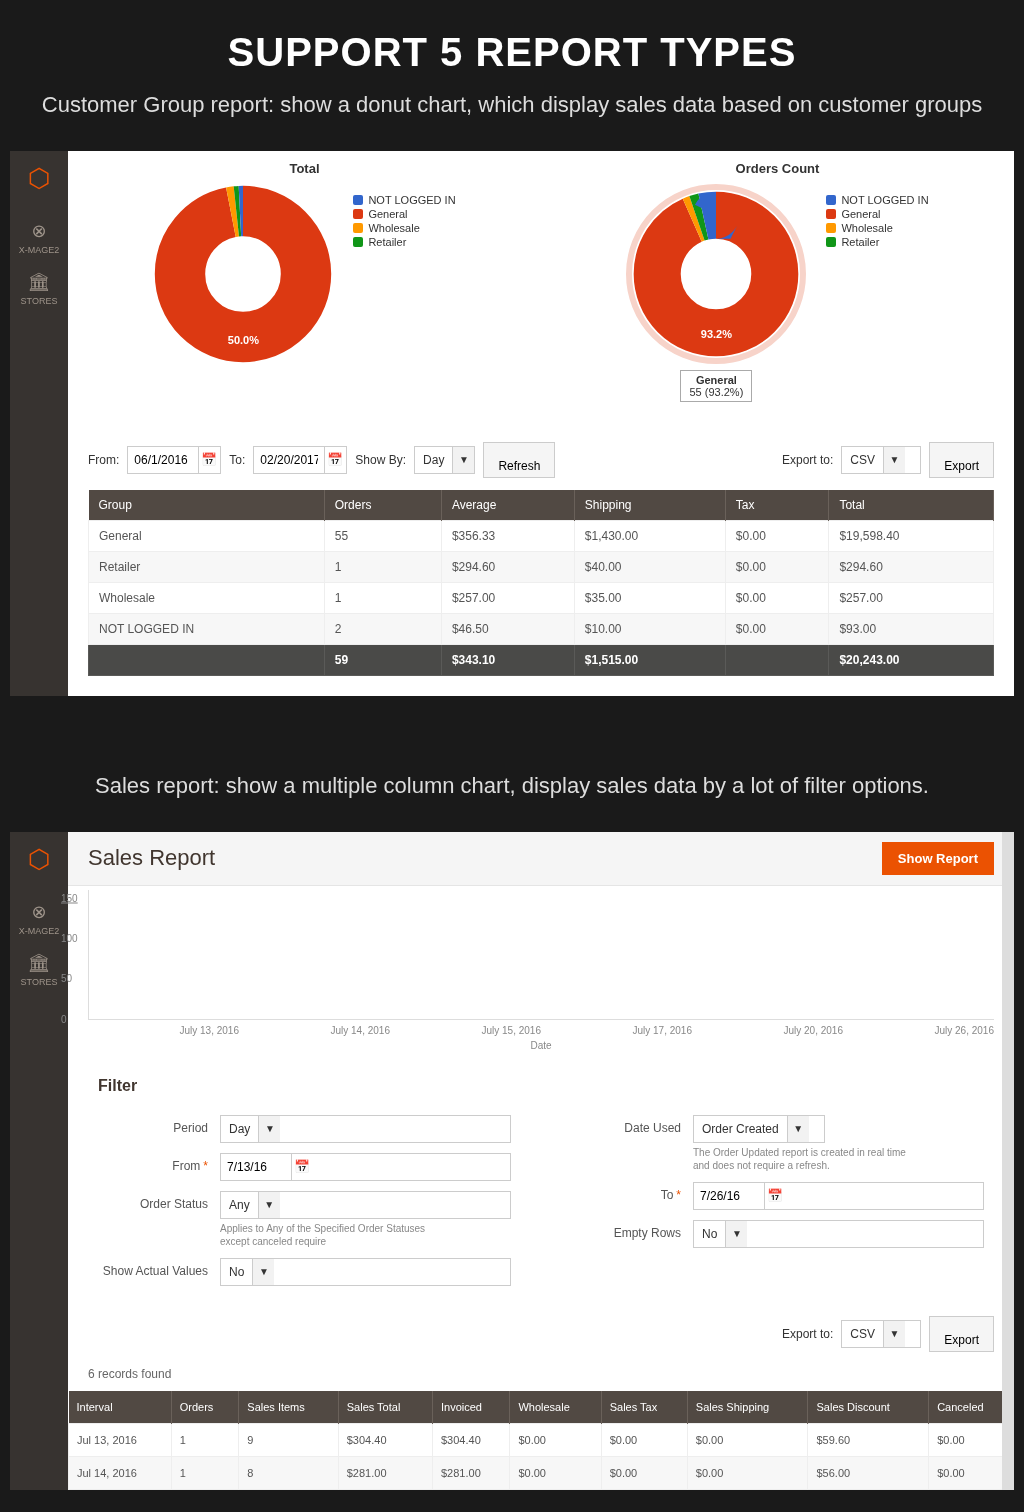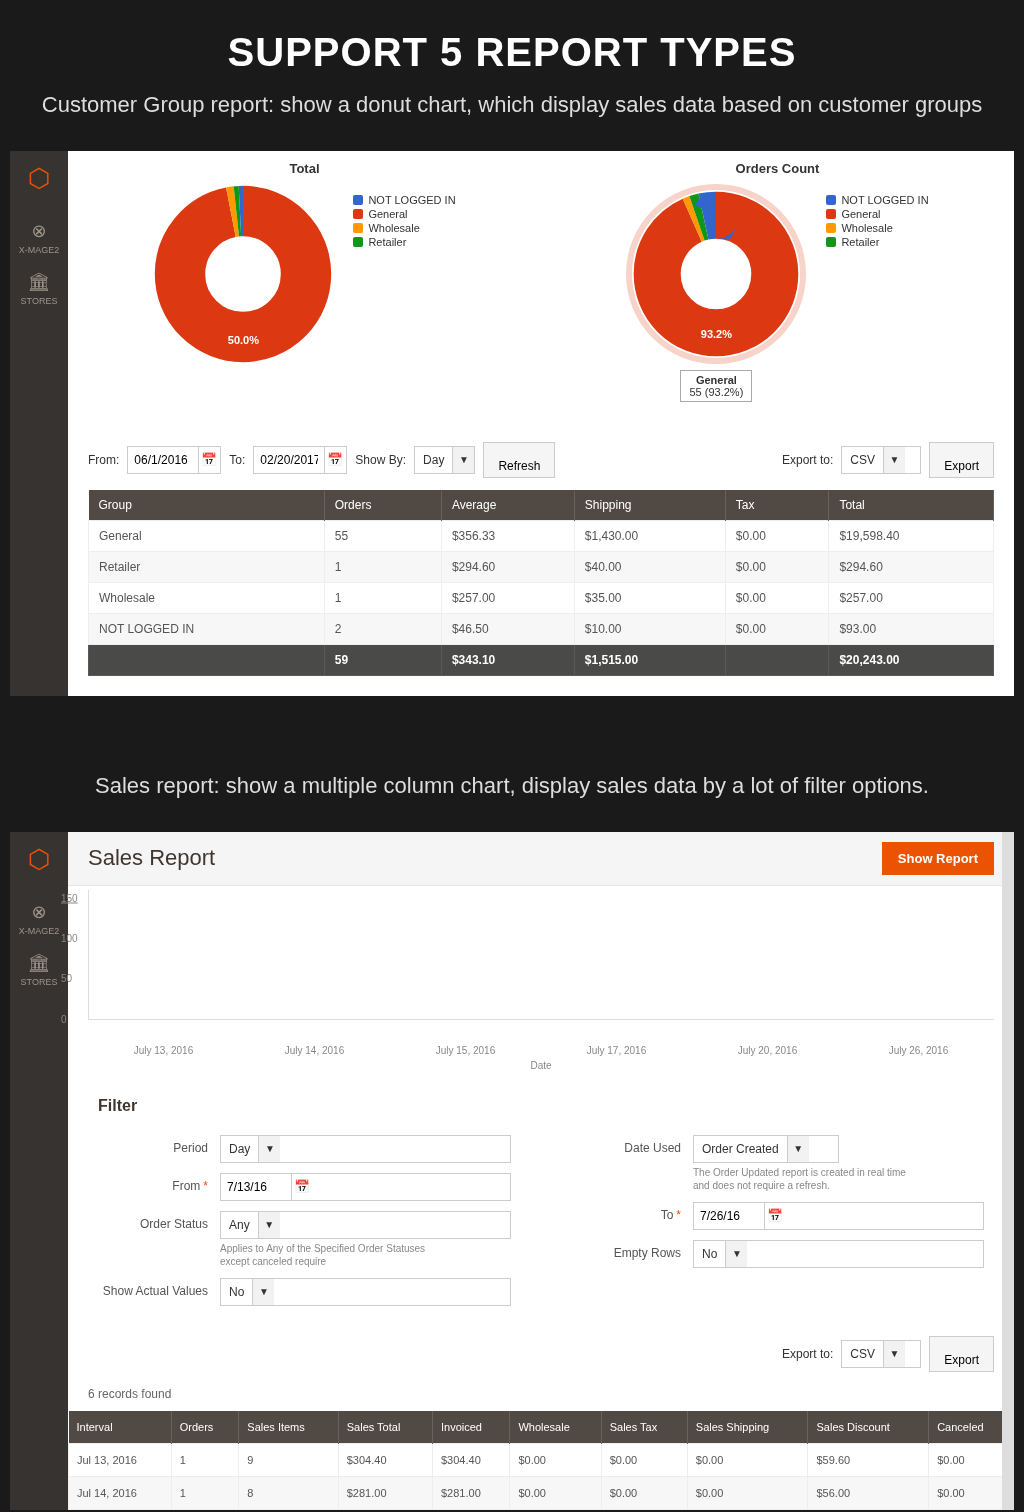--- a/index.html
+++ b/index.html
@@ -42,21 +42,21 @@
 .section2 { margin-top:30px; }
 .app2-header { display:flex; align-items:center; padding:10px 20px; background:#f5f5f5; border-bottom:1px solid #e5e5e5; }
 .app2-header h2 { font-size:22px; font-weight:normal; color:#41362f; }
 .show-report { margin-left:auto; background:#eb5202; color:#fff; border:none; padding:9px 16px; font-size:13px; font-weight:bold; cursor:pointer; }
 .barchart { padding:4px 20px 6px; }
 .bars-area { position:relative; height:130px; display:flex; align-items:flex-end; border-bottom:1px solid #ddd; border-left:1px solid #ddd; }
 .ytick { position:absolute; left:-28px; font-size:10px; color:#888; transform:translateY(50%); }
 .grp { flex:1; display:flex; align-items:flex-end; justify-content:center; gap:2px; position:relative; }
 .bar { width:11px; }
 .xlabels { display:flex; font-size:10px; color:#888; margin-top:5px; }
-.xlabels div { flex:1; text-align:center;margin-top:20px; }
+.xlabels div { flex:1; text-align:right; }
 .axis-title { text-align:center; font-size:10px; color:#888; margin-top:4px; }
 .filter-section { padding:10px 30px; }
 .filter-section h3 { font-size:16px; color:#41362f; margin:10px 0; }
 .form-cols { display:flex; gap:60px; }
 .fcol { flex:1; }
 .frow { display:flex; align-items:flex-start; margin:10px 0; gap:12px; }
 .frow .lbl { width:110px; text-align:right; font-size:12px; color:#555; padding-top:6px; }
 .frow .star { color:#eb5202; margin-left:3px; }
 .frow .ctl { flex:1; }
 .hint { font-size:10px; color:#888; margin-top:3px; max-width:220px; line-height:1.3; }
@@ -339,21 +339,21 @@
                   <span class="v">No</span>
                   <span class="ar">▼</span>
                 </div>
               </div>
             </div>
         </div>
         <div class="fcol">
           <div class="frow">
               <div class="lbl">Date Used</div>
               <div class="ctl">
-                <div class="sel" style="width:146px">
+                <div class="sel" style="width:132px">
                   <span class="v">Order Created</span>
                   <span class="ar">▼</span>
                 </div>
                 <div class="hint">The Order Updated report is created in real time and does not require a refresh.</div>
               </div>
             </div>
           <div class="frow">
               <div class="lbl"><span>To</span><span class="star">*</span></div>
               <div class="ctl">
                 <div class="inp">

